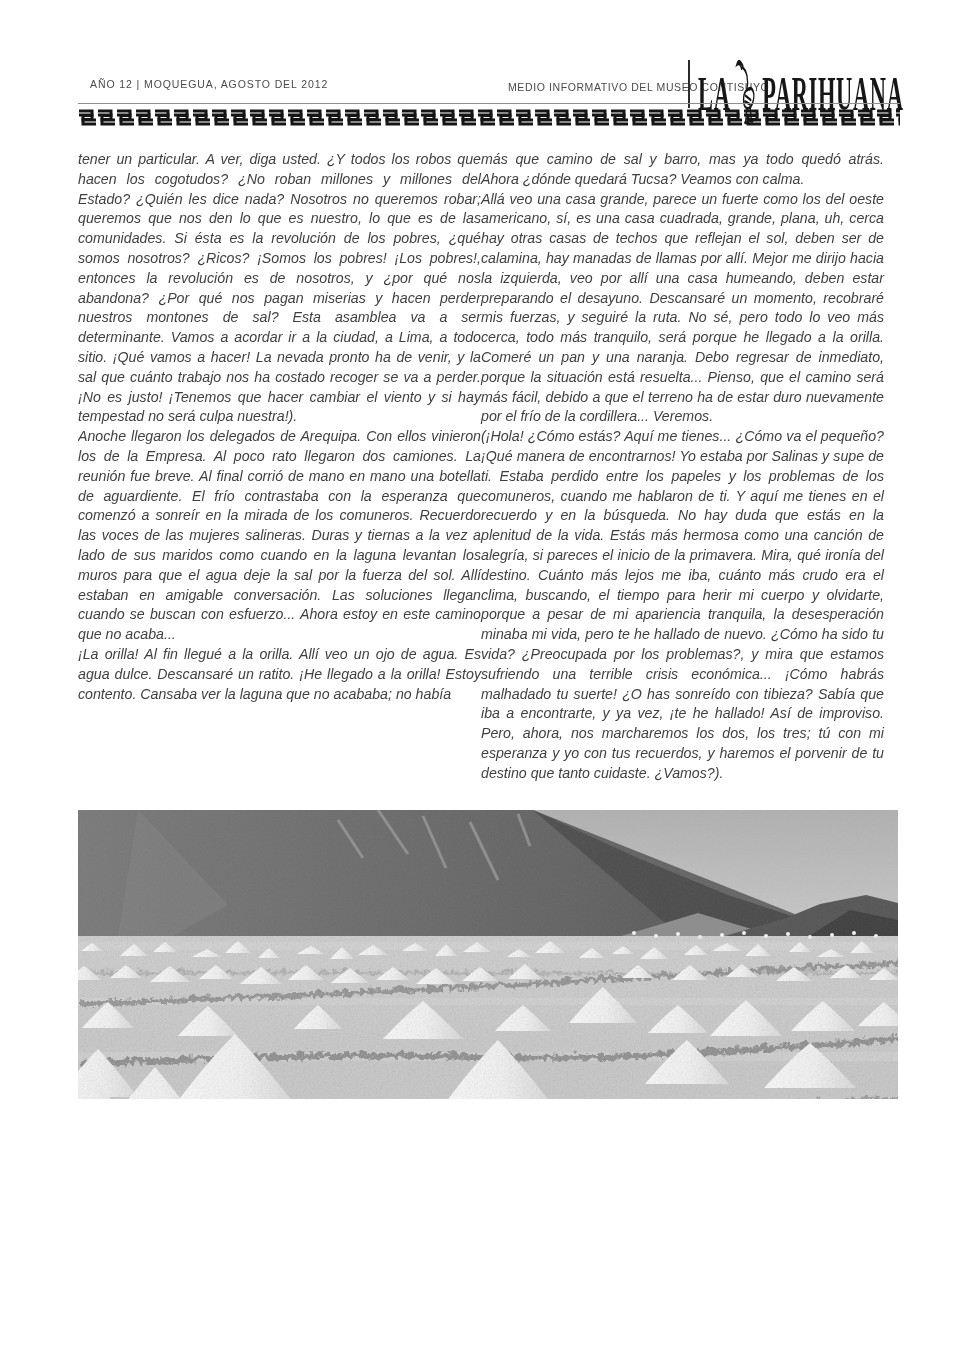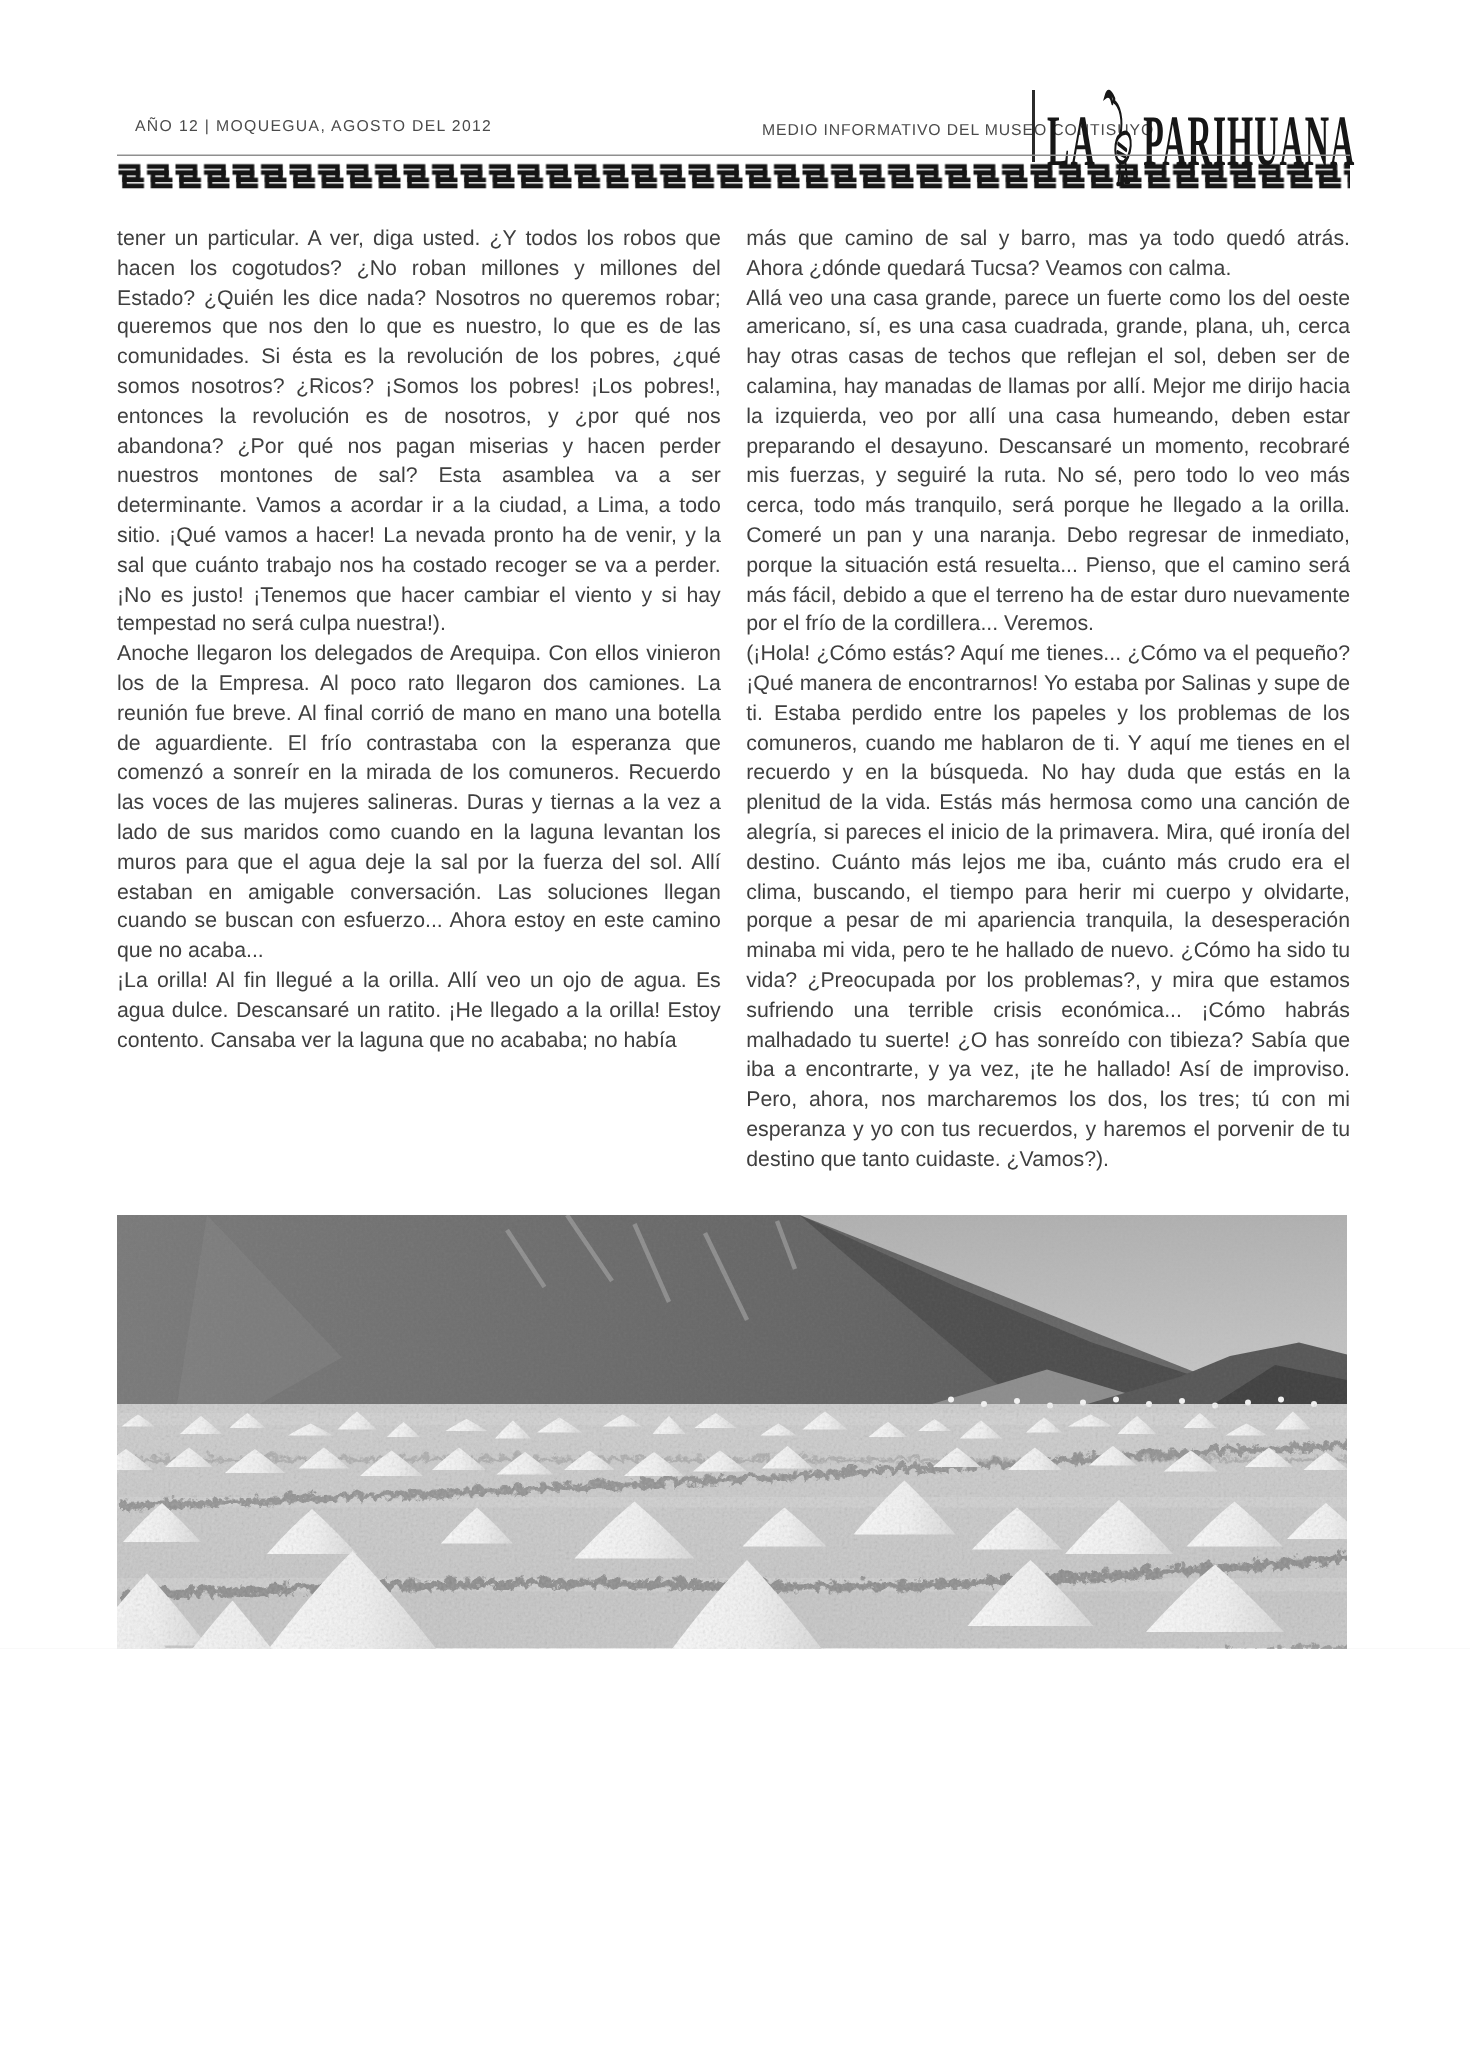--- a/index.html
+++ b/index.html
@@ -14,22 +14,22 @@
   .mast-divider{position:absolute;left:688px;top:60px;width:2px;height:48px;background:#2b2b2b;}
   .logo{position:absolute;left:698px;top:56px;display:flex;align-items:center;gap:7px;
         transform:scale(0.66,1.42);transform-origin:left top;}
   .logo-word{font-family:"Liberation Serif",serif;font-weight:700;font-size:34px;
              color:#161616;letter-spacing:1px;line-height:1;white-space:nowrap;}
   .rule{position:absolute;left:78px;top:103px;width:822px;height:1px;background:#8f8f8f;}
   .band{position:absolute;left:78px;width:822px;height:21px;}
   .band.top{top:107px;} .band.bottom{top:1277px;}
 
   
-  .cols{position:absolute;left:78px;top:150px;width:822px;height:655px;display:flex;gap:17px;
-        overflow:hidden;}
+  .cols{position:absolute;left:78px;top:150px;width:822px;height:655px;display:flex;
+        overflow:hidden;font-style:italic;}
   .col{width:403px;}
   .col p{margin:0;font-size:14.2px;line-height:19.8px;text-align:justify;color:#3f3f3f;}
 
   
   .photo{position:absolute;left:78px;top:810px;width:820px;height:458px;margin:0;}
   .photo svg{display:block;}
 
   
   .badge{position:absolute;left:840px;top:1291px;width:72px;height:54px;}
   .badge-circle{position:absolute;left:0;top:6px;width:38px;height:38px;border-radius:50%;

